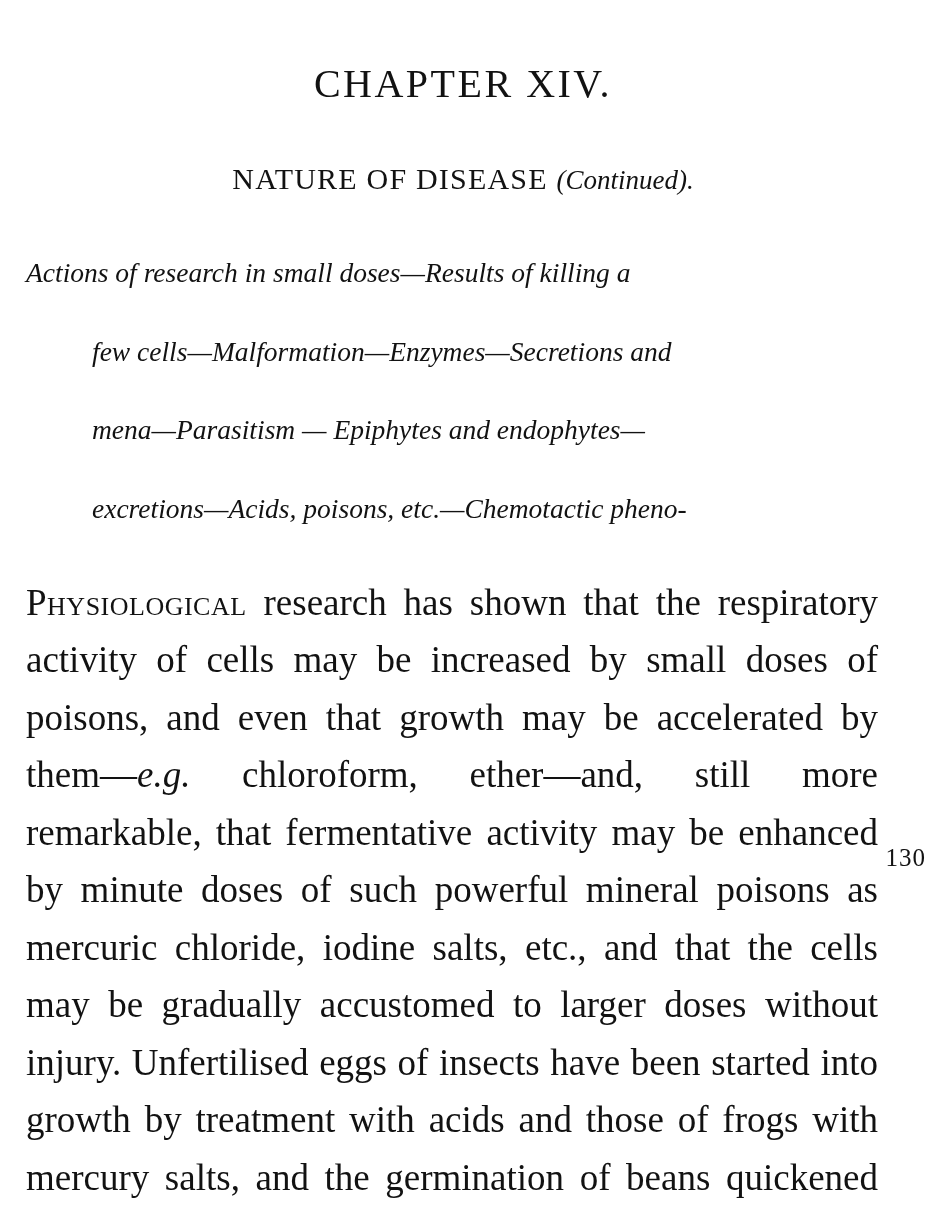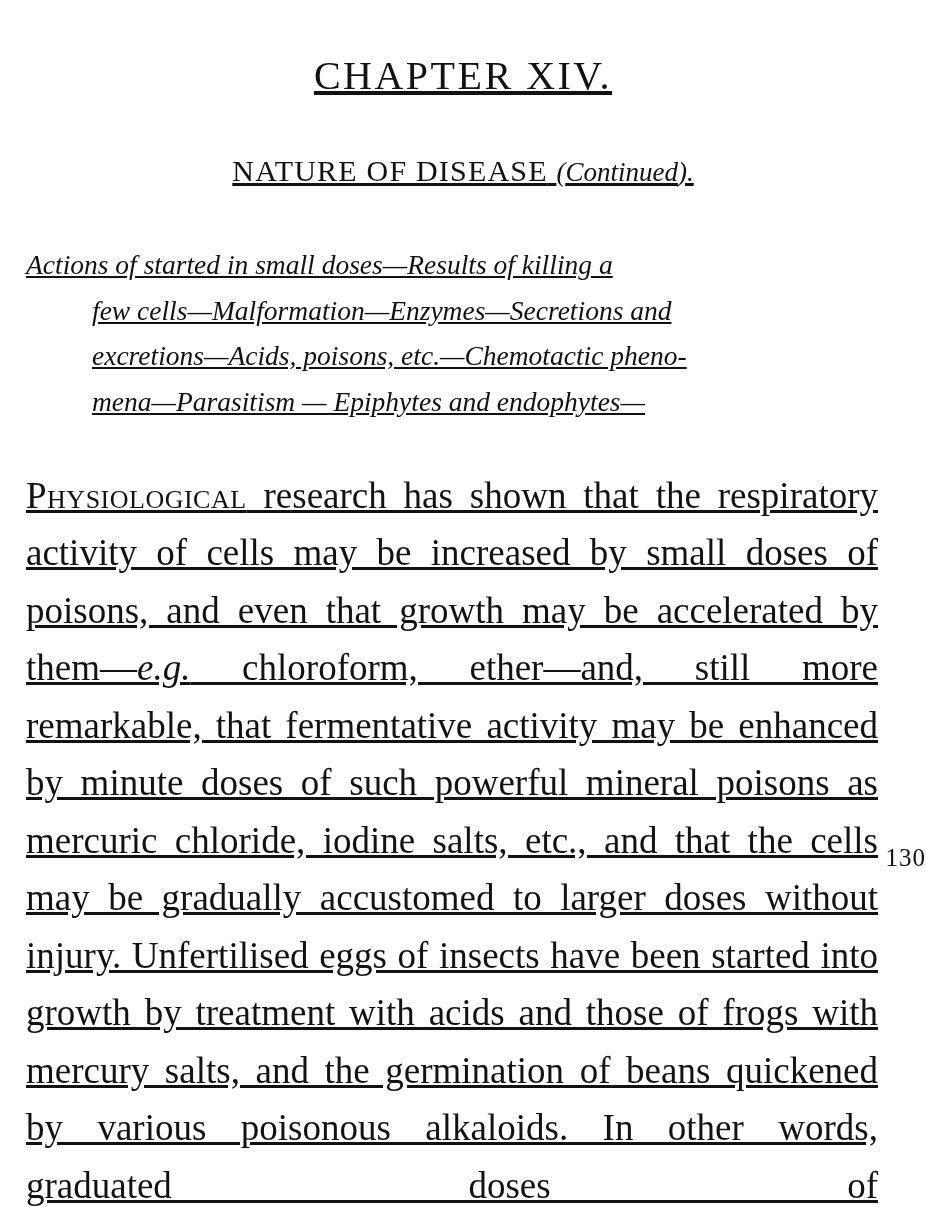--- a/index.html
+++ b/index.html
@@ -12,23 +12,22 @@
     height: 1207px;
     font-family: "Liberation Serif", "DejaVu Serif", serif;
     color: #121212;
     position: relative;
     overflow: hidden;
   }
   .page {
     width: 926px;
     height: 888px;
     box-sizing: border-box;
-    padding: 32px 26px 0 26px;
+    padding: 40px 26px 0 26px;
     position: relative;
-    text-decoration: underline;
   }
   .chapter-title {
     text-align: center;
     font-size: 40px;
     letter-spacing: 2.5px;
     margin-top: 20px;
     margin-bottom: 0;
     font-weight: normal;
   }
   .chapter-subtitle {
@@ -51,20 +50,21 @@
     text-align: justify;
     text-align-last: left;
     padding-left: 0px;
     padding-right: 22px;
     text-indent: 0;
   }
   .synopsis .ind {
     display: block;
     padding-left: 66px;
     text-indent: 0;
+    margin-top: 33px;
   }
   .synopsis .firstline {
     display: block;
     padding-left: 0;
   }
   .body-text {
     margin-top: 42px;
     font-size: 37px;
     line-height: 1.555;
     text-align: justify;
@@ -94,23 +94,23 @@
 <div class="page">
 
   <h1 class="chapter-title">CHAPTER XIV.</h1>
 
   <h2 class="chapter-subtitle">
     <span>NATURE OF DISEASE</span>
     <span class="cont"><span>(</span><span>Continued</span><span>).</span></span>
   </h2>
 
   <div class="synopsis">
-    <span class="firstline">Actions of started in small doses—Results of killing a</span>
+    <span class="firstline">Actions of research in small doses—Results of killing a</span>
     <span class="ind">few cells—Malformation—Enzymes—Secretions and</span>
+    <span class="ind">mena—Parasitism — Epiphytes and endophytes—</span>
     <span class="ind">excretions—Acids, poisons, etc.—Chemotactic pheno-</span>
-    <span class="ind">mena—Parasitism — Epiphytes and endophytes—</span>
   </div>
 
   <p class="body-text"><span class="smallcaps">Physiological</span><span> research has shown that the respiratory activity of cells may be increased by small doses of poisons, and even that growth may be accelerated by them—</span><i>e.g.</i><span> chloroform, ether—and, still more remarkable, that fermentative activity may be enhanced by minute doses of such powerful mineral poisons as mercuric chloride, iodine salts, etc., and that the cells may be gradually accustomed to larger doses without injury.  Unfertilised eggs of insects have been started into growth by treatment with acids and those of frogs with mercury salts, and the germination of beans quickened by various poisonous alkaloids.  In other words, graduated doses of</span></p>
 
   <div class="folio">130</div>
 
 </div>
 
 </body></html>

